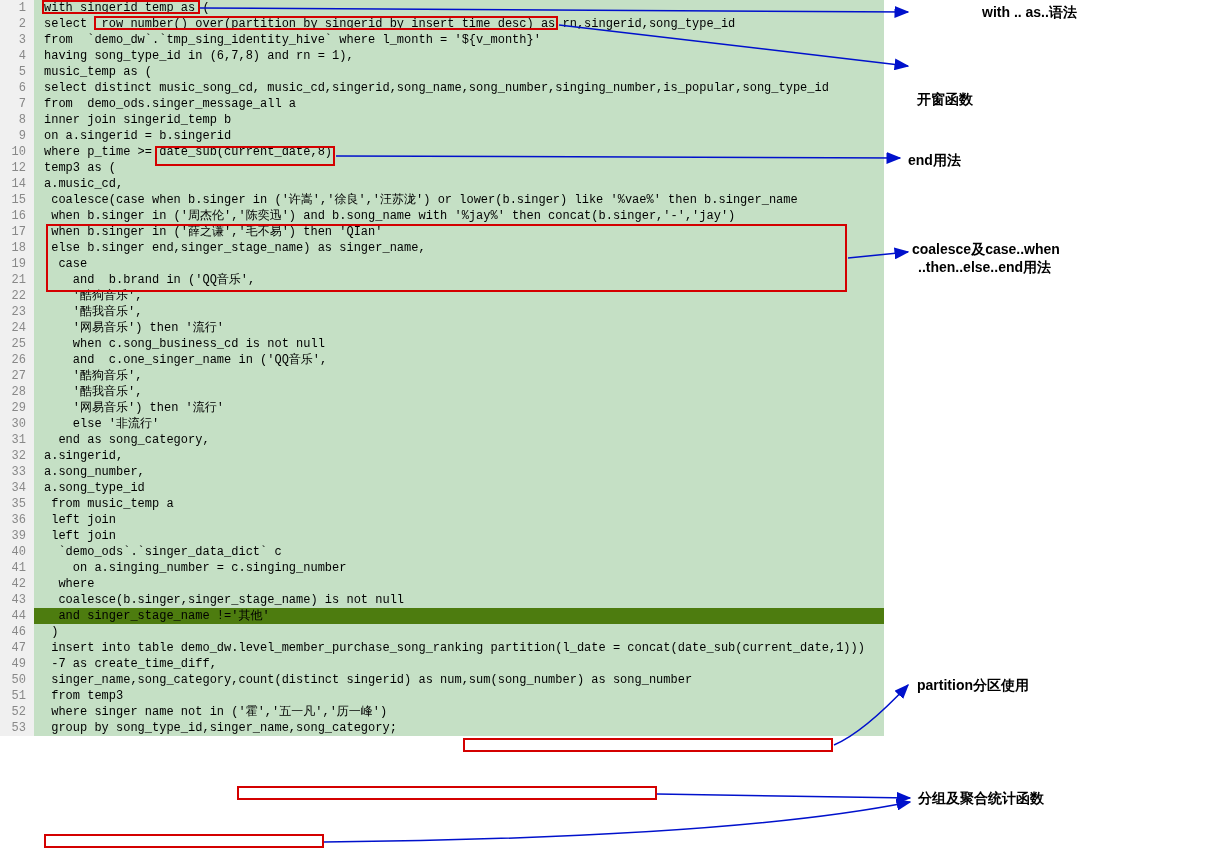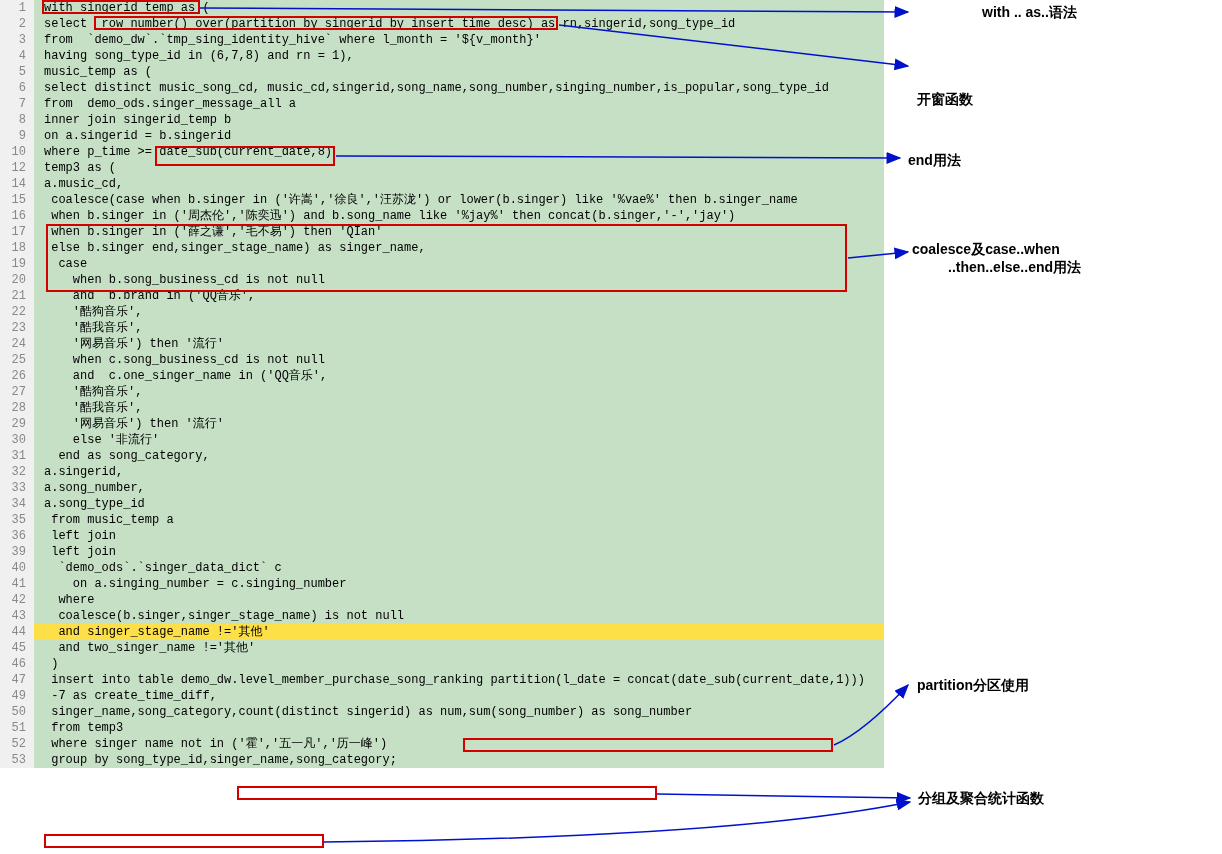--- a/index.html
+++ b/index.html
@@ -31,21 +31,21 @@
   flex-shrink: 0;
   user-select: none;
 }
 .code {
   padding-left: 10px;
   white-space: pre;
   color: #000;
   position: relative;
   flex: 1;
 }
-.line.selected .code { background: #fde047; }
+.line.selected .code { background: #4d7c0f; }
 .redbox {
   position: absolute;
   border: 2px solid #d40000;
   pointer-events: none;
   z-index: 5;
 }
 .annotation {
   position: absolute;
   font-family: Arial, sans-serif;
   font-size: 14px;
@@ -106,37 +106,33 @@
     <div class="line">
       <div class="gutter">14</div>
       <div class="code">a.music_cd,</div>
     </div>
     <div class="line">
       <div class="gutter">15</div>
       <div class="code"> coalesce(case when b.singer in ('许嵩','徐良','汪苏泷') or lower(b.singer) like '%vae%' then b.singer_name</div>
     </div>
     <div class="line">
       <div class="gutter">16</div>
-      <div class="code"> when b.singer in ('周杰伦','陈奕迅') and b.song_name like '%jay%' then concat(b.singer,'-','jay')</div>
+      <div class="code"> when b.singer in ('周杰伦','陈奕迅') and b.song_name with '%jay%' then concat(b.singer,'-','jay')</div>
     </div>
     <div class="line">
       <div class="gutter">17</div>
       <div class="code"> when b.singer in ('薛之谦','毛不易') then 'QIan'</div>
     </div>
     <div class="line">
       <div class="gutter">18</div>
       <div class="code"> else b.singer end,singer_stage_name) as singer_name,</div>
     </div>
     <div class="line">
       <div class="gutter">19</div>
       <div class="code">  case</div>
-    </div>
-    <div class="line">
-      <div class="gutter">20</div>
-      <div class="code">    when b.song_business_cd is not null</div>
     </div>
     <div class="line">
       <div class="gutter">21</div>
       <div class="code">    and  b.brand in ('QQ音乐',</div>
     </div>
     <div class="line">
       <div class="gutter">22</div>
       <div class="code">    '酷狗音乐',</div>
     </div>
     <div class="line">
@@ -211,24 +207,20 @@
       <div class="gutter">42</div>
       <div class="code">  where</div>
     </div>
     <div class="line">
       <div class="gutter">43</div>
       <div class="code">  coalesce(b.singer,singer_stage_name) is not null</div>
     </div>
     <div class="line selected">
       <div class="gutter">44</div>
       <div class="code">  and singer_stage_name !='其他'</div>
-    </div>
-    <div class="line">
-      <div class="gutter">45</div>
-      <div class="code">  and two_singer_name !='其他'</div>
     </div>
     <div class="line">
       <div class="gutter">46</div>
       <div class="code"> )</div>
     </div>
     <div class="line">
       <div class="gutter">47</div>
       <div class="code"> insert into table demo_dw.level_member_purchase_song_ranking partition(l_date = concat(date_sub(current_date,1)))</div>
     </div>
     <div class="line">
@@ -272,15 +264,15 @@
 <div class="redbox" style="left: 94px; top: 16px; width: 464px; height: 14px;"></div>
 <div class="redbox" style="left: 155px; top: 146px; width: 180px; height: 20px;"></div>
 <div class="redbox" style="left: 46px; top: 224px; width: 801px; height: 68px;"></div>
 <div class="redbox" style="left: 463px; top: 738px; width: 370px; height: 14px;"></div>
 <div class="redbox" style="left: 237px; top: 786px; width: 420px; height: 14px;"></div>
 <div class="redbox" style="left: 44px; top: 834px; width: 280px; height: 14px;"></div>
 <div class="annotation" style="left: 958px; top: 4px; margin-left: 24px;">with .. as..语法</div>
 <div class="annotation" style="left: 917px; top: 60px; margin-top: 31px;">开窗函数</div>
 <div class="annotation" style="left: 908px; top: 152px;">end用法</div>
 <div class="annotation" style="left: 912px; top: 241px;">coalesce及case..when</div>
-<div class="annotation" style="left: 948px; top: 259px;">..then..else..end用法</div>
+<div class="annotation" style="left: 918px; top: 259px;">..then..else..end用法</div>
 <div class="annotation" style="left: 917px; top: 677px;">partition分区使用</div>
 <div class="annotation" style="left: 918px; top: 790px;">分组及聚合统计函数</div>
 
 </body></html>

